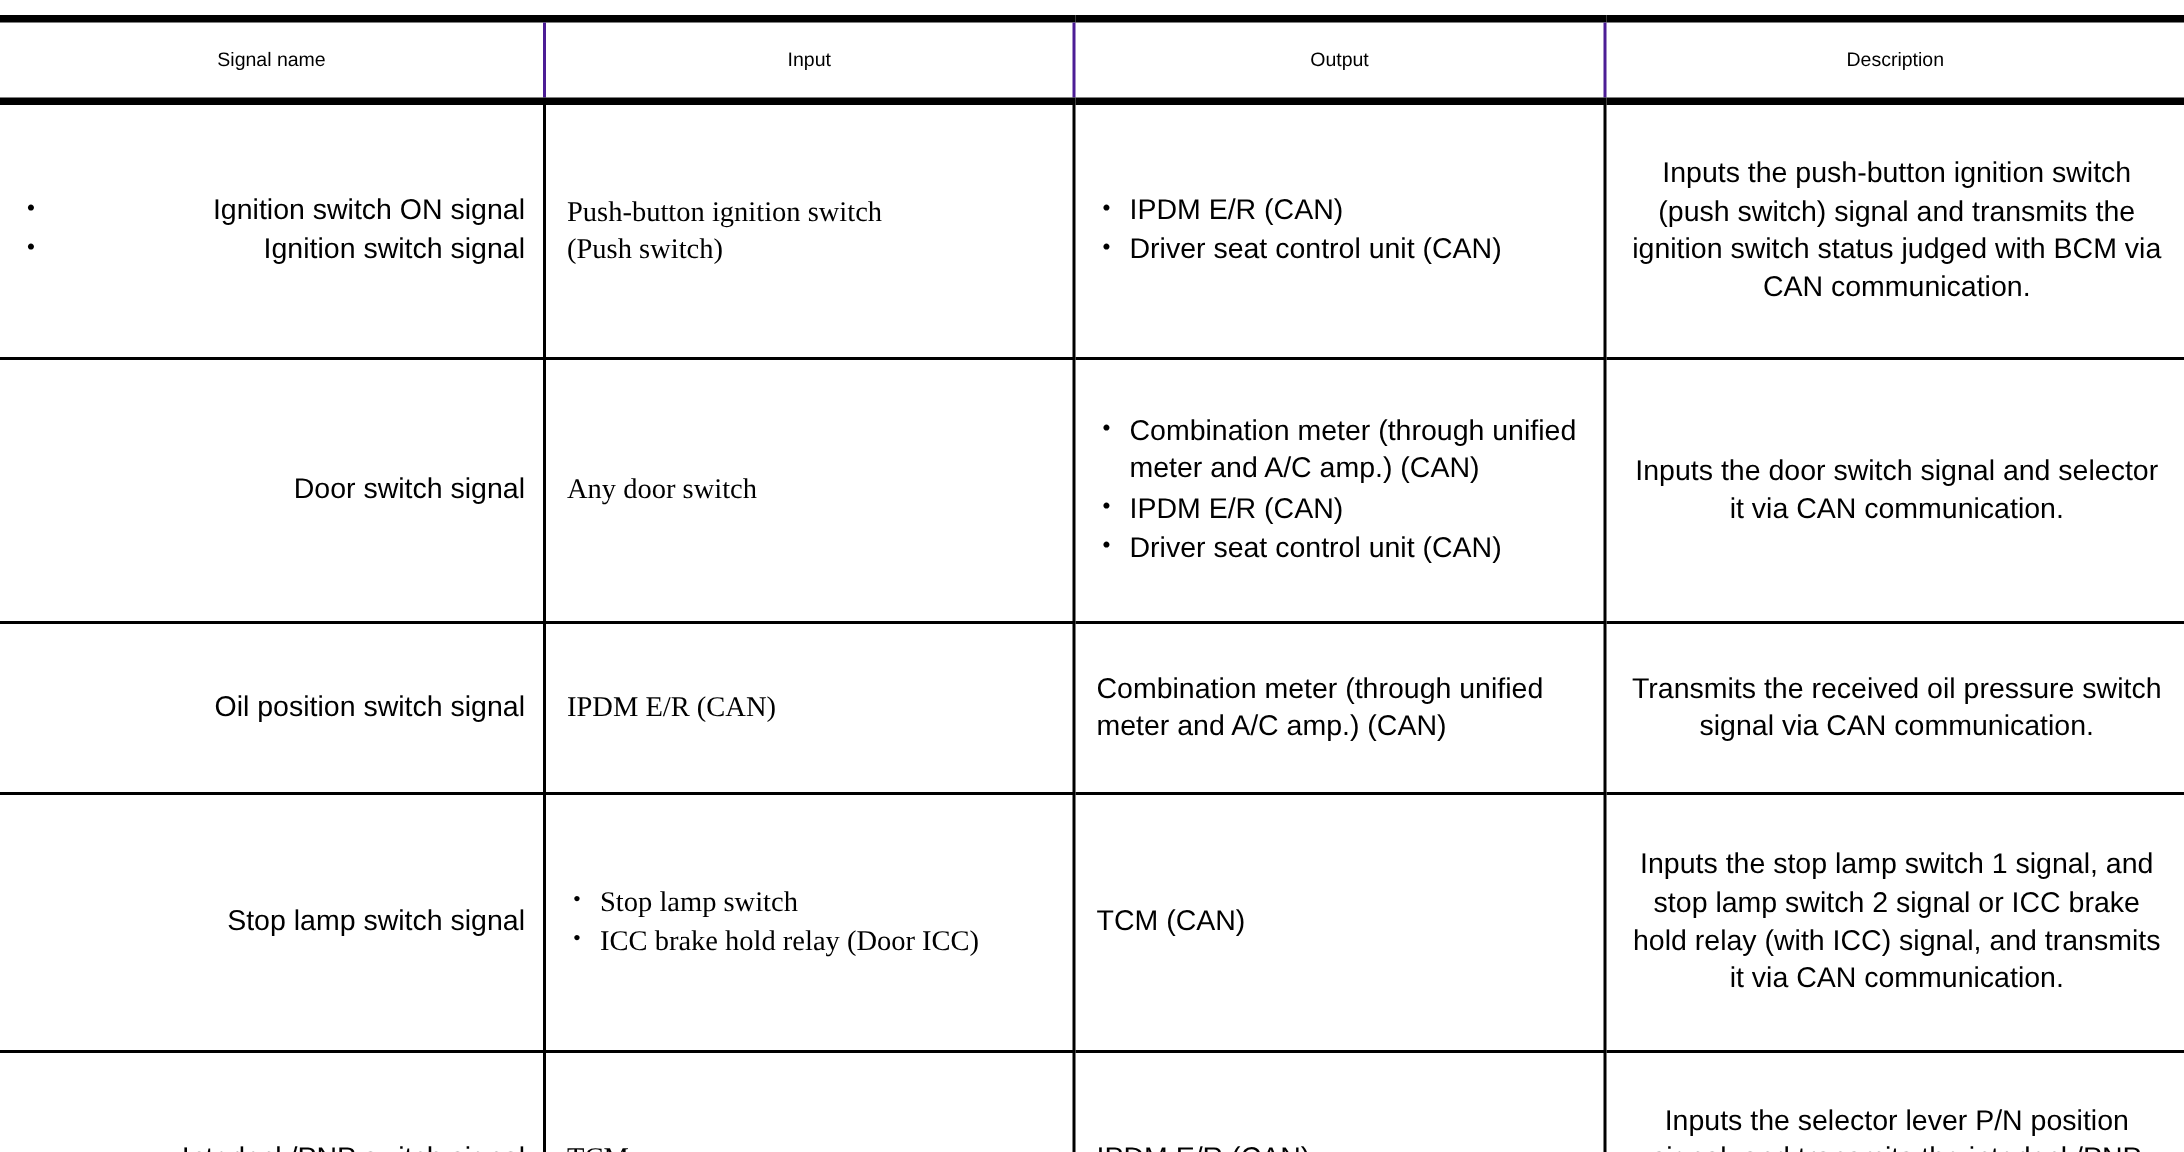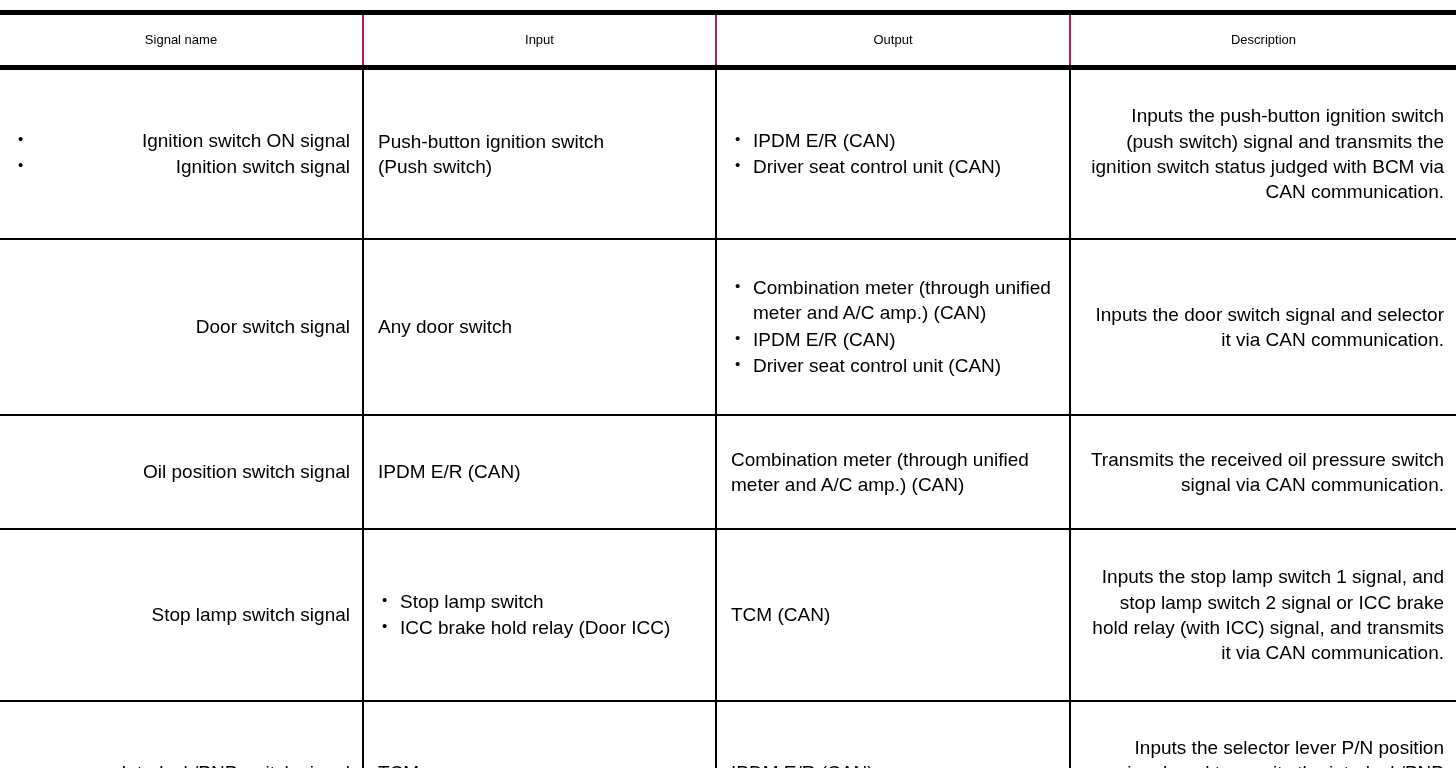--- a/index.html
+++ b/index.html
@@ -47,39 +47,39 @@
 
   th.head-cell {
     font-weight: normal;
     font-size: 13px;
     line-height: 1.25;
     text-align: center;
     vertical-align: middle;
     height: 42px;
     padding: 4px 10px;
   }
-  th.head-cell + th.head-cell { border-left: 2px solid #be185d; }
+  th.head-cell + th.head-cell { border-left: 2px solid #4c1d95; }
 
   tbody tr.data-row > td {
     border-bottom: 2px solid #000000;
     vertical-align: middle;
     font-size: 19px;
     line-height: 1.33;
     padding: 10px 12px 10px 14px;
   }
   tbody tr.data-row > td + td { border-left: 2px solid #000000; }
 
   tbody tr.data-row:last-child > td {
     border-bottom: 5px solid #000000;
   }
 
   td.cell-signal      { text-align: right; }
-  td.cell-input       { text-align: left; }
+  td.cell-input       { text-align: left; font-family: Liberation Serif, serif; }
   td.cell-output      { text-align: left; }
-  td.cell-description { text-align: right; vertical-align: middle; }
+  td.cell-description { text-align: center; vertical-align: middle; }
 
   
   .plain-text {
     display: block;
     white-space: pre-line;
   }
 
   
   .desc-text {
     display: block;

